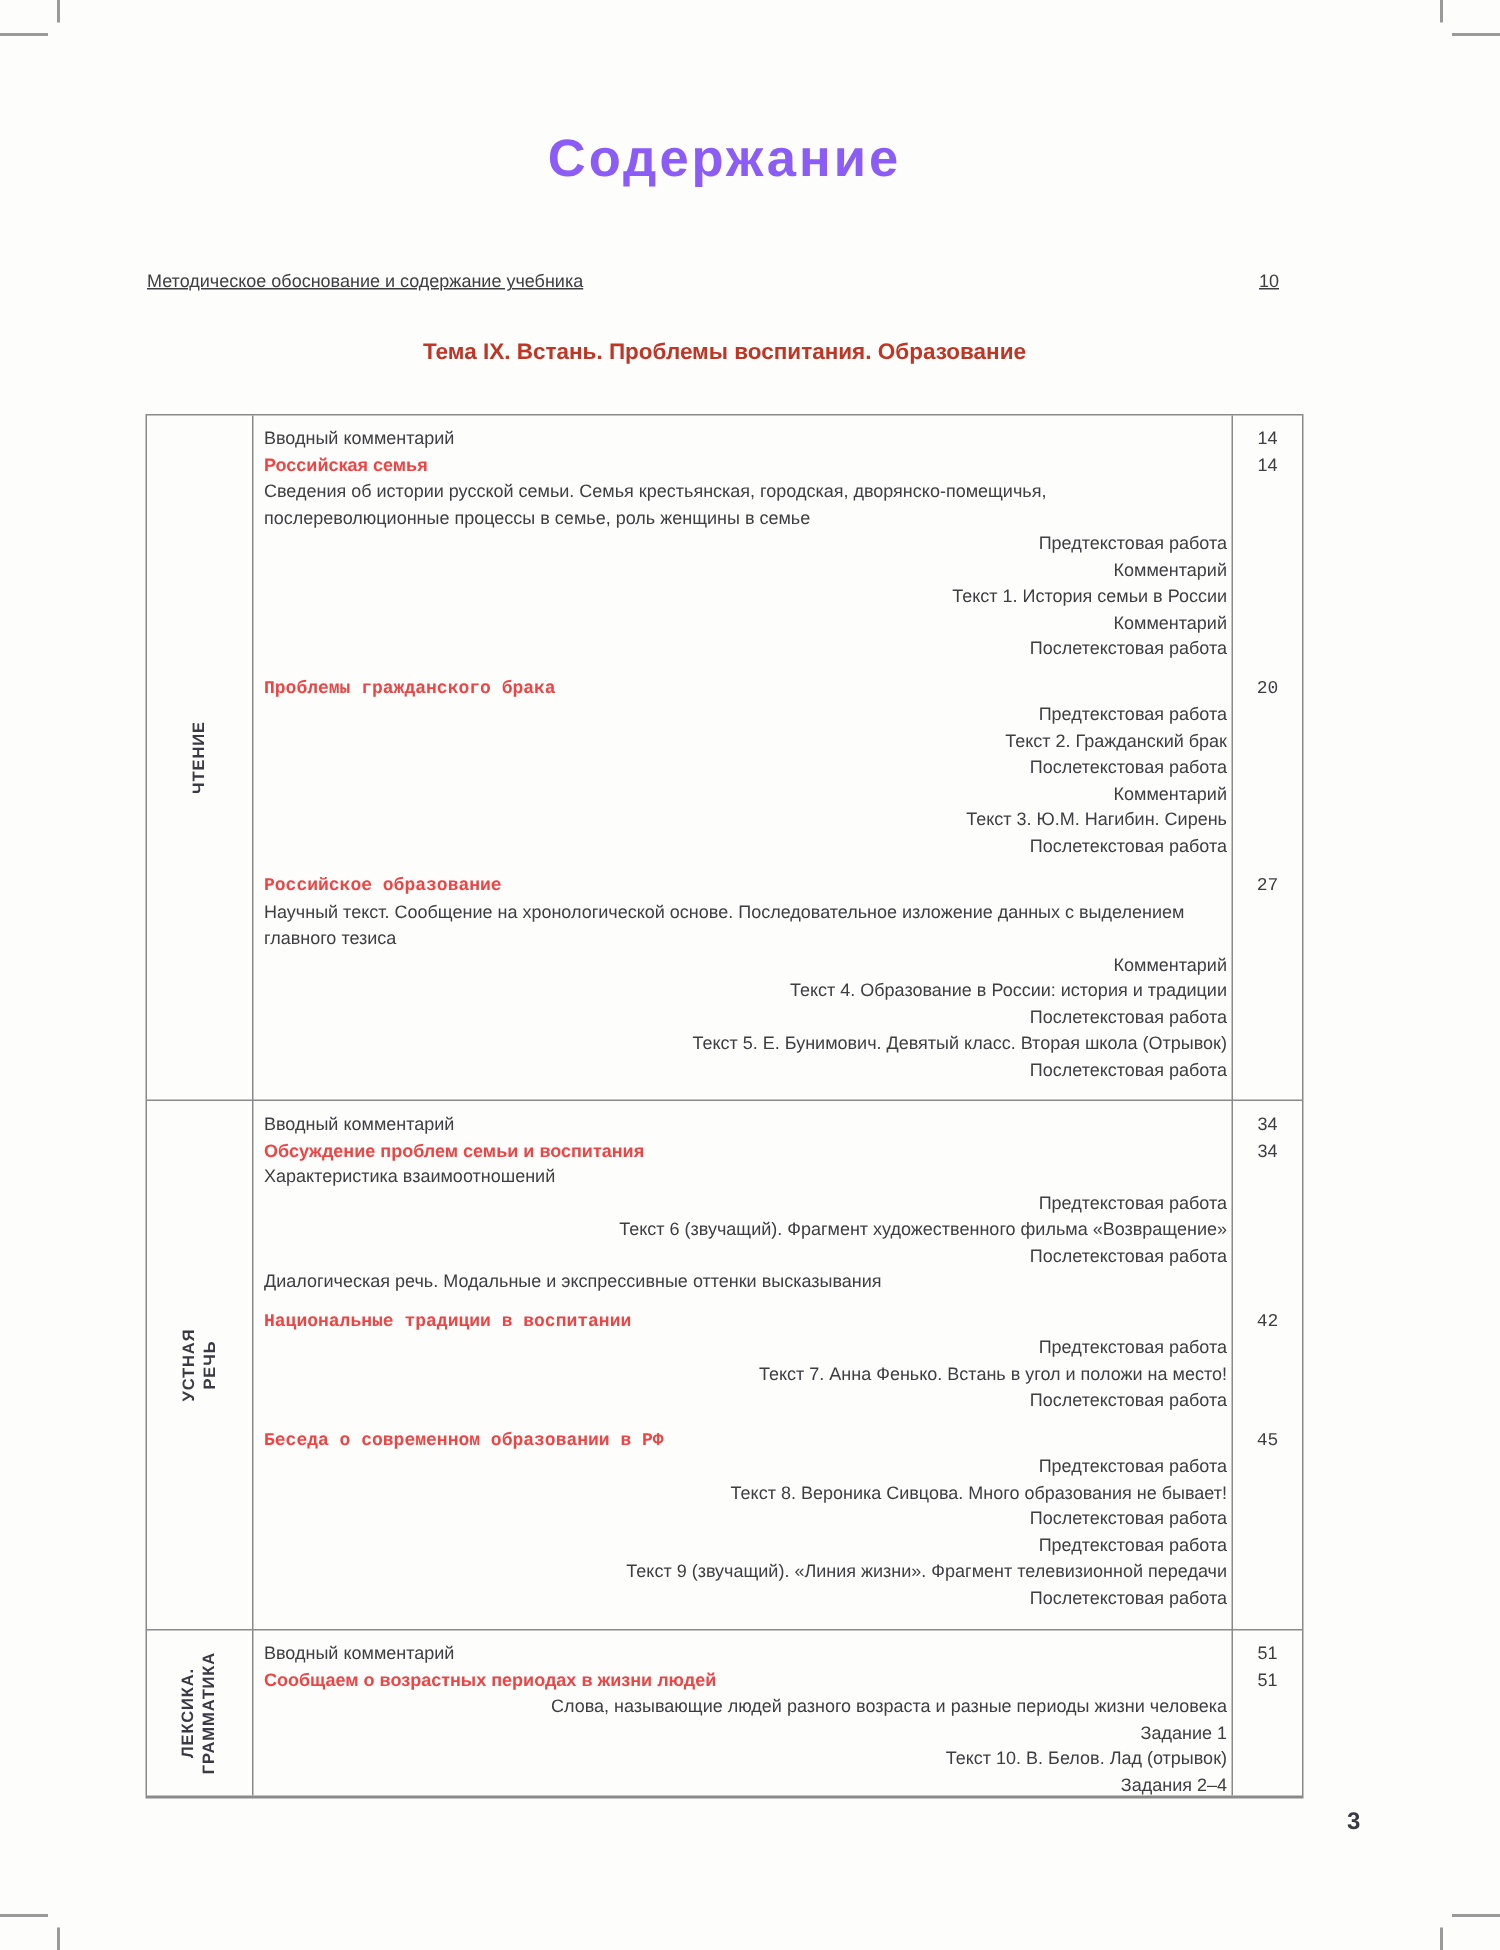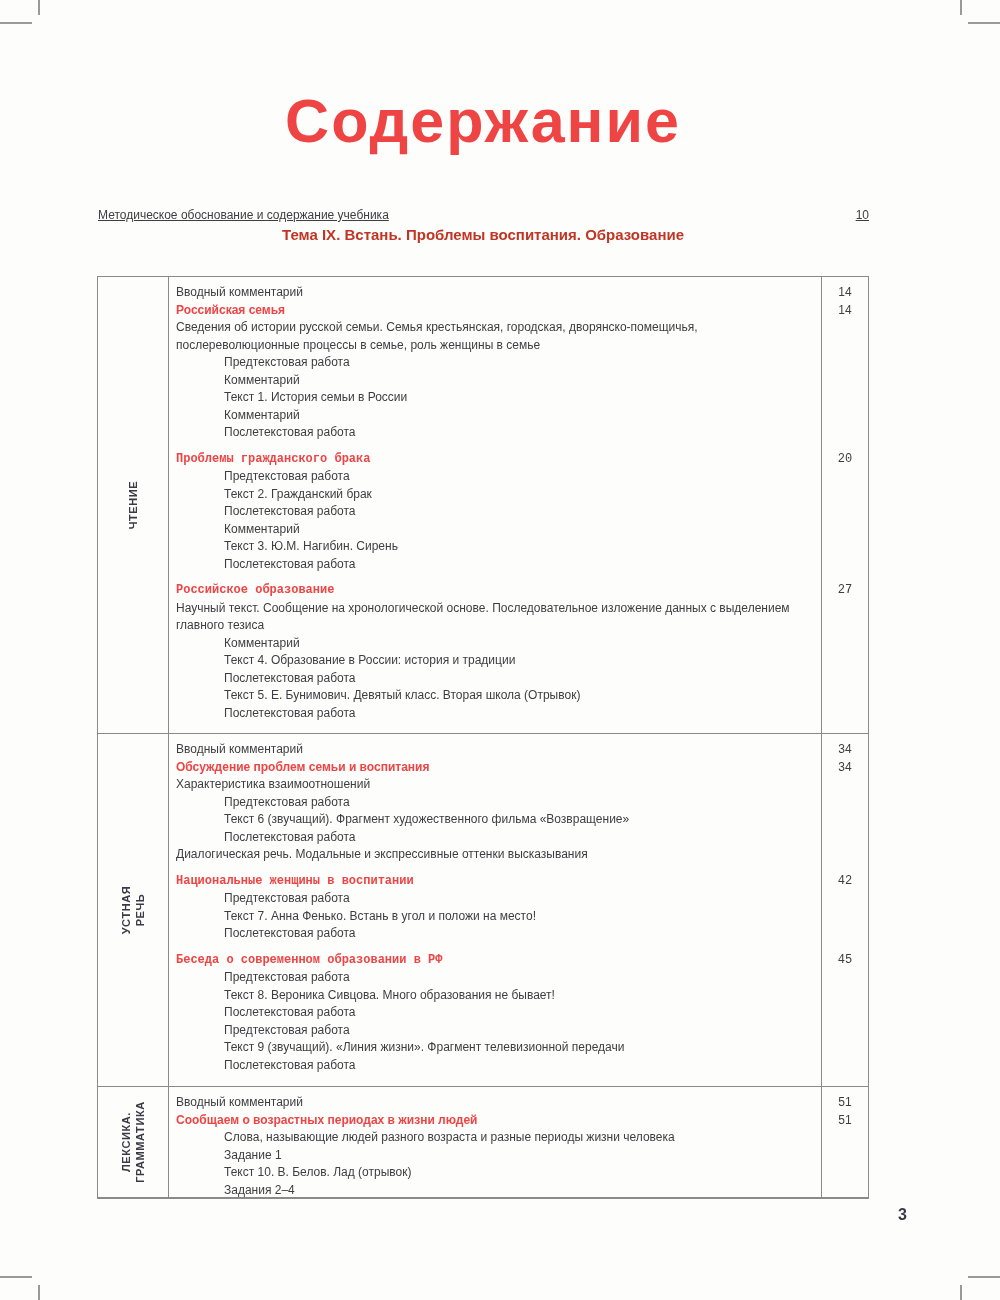--- a/index.html
+++ b/index.html
@@ -10,30 +10,30 @@
     color:#3e3e42;
   }
   
   .mark{position:absolute;background:#9a9a9a;}
   .mark.h{height:2px;width:32px;}
   .mark.v{width:2px;height:15px;}
   
   .content-col{position:absolute;left:97px;width:772px;}
   .doc-title{
     top:86px;text-align:center;
-    font-size:61px;font-weight:bold;letter-spacing:2px;
-    color:#ef4444;
+    font-size:35px;font-weight:bold;letter-spacing:2px;
+    color:#8b5cf6;
   }
   .intro-row{
     top:180px;display:flex;align-items:baseline;
     font-size:12px;
     text-decoration:underline;
   }
   .intro-row .row-text{flex:1;padding-left:1px;}
-  .intro-row .row-page{width:46px;text-align:right;margin-top:28px;}
+  .intro-row .row-page{width:46px;text-align:center;}
   .theme-heading{
     top:226px;text-align:center;
     font-size:15px;font-weight:bold;color:#c03524;
   }
   
   .toc-table{
     position:absolute;left:97px;top:276px;width:772px;
     border:1px solid #8a8a8a;border-bottom-width:2px;
     background:transparent;box-sizing:border-box;
   }
@@ -49,21 +49,21 @@
   .label-cell .label-text{
     transform:rotate(-90deg);
     font-size:11px;font-weight:bold;letter-spacing:0.6px;
     color:#3a3a44;white-space:pre-line;text-align:center;
     line-height:14px;
   }
   .content-cell{flex:1;padding-top:7px;min-width:0;}
   .toc-row{display:flex;align-items:baseline;line-height:17.5px;font-size:12px;}
   .toc-row.gap{margin-top:9px;font-family:Liberation Mono, monospace;}
   .row-text{flex:1;padding:0 4px 0 8px;min-width:0;}
-  .row-text.indent{padding-left:56px;}
+  .row-text.indent{padding-left:56px;text-align:right;}
   .row-text.red{color:#ef4444;font-weight:bold;}
   .toc-row .row-page{width:46px;flex:0 0 46px;text-align:center;font-size:12px;}
   
   .sec-0{height:456px;}
   .sec-1{height:353px;}
   .sec-2{height:111px;}
   
   .page-number{
     position:absolute;top:1206px;left:898px;
     font-size:16px;font-weight:bold;color:#3a3a46;
@@ -217,21 +217,21 @@
         </div>
         <div class="toc-row">
           <span class="row-text indent">Послетекстовая работа</span>
           <span class="row-page"></span>
         </div>
         <div class="toc-row">
           <span class="row-text">Диалогическая речь. Модальные и экспрессивные оттенки высказывания</span>
           <span class="row-page"></span>
         </div>
         <div class="toc-row gap">
-          <span class="row-text red">Национальные женщины в воспитании</span>
+          <span class="row-text red">Национальные традиции в воспитании</span>
           <span class="row-page">42</span>
         </div>
         <div class="toc-row">
           <span class="row-text indent">Предтекстовая работа</span>
           <span class="row-page"></span>
         </div>
         <div class="toc-row">
           <span class="row-text indent">Текст 7. Анна Фенько. Встань в угол и положи на место!</span>
           <span class="row-page"></span>
         </div>

